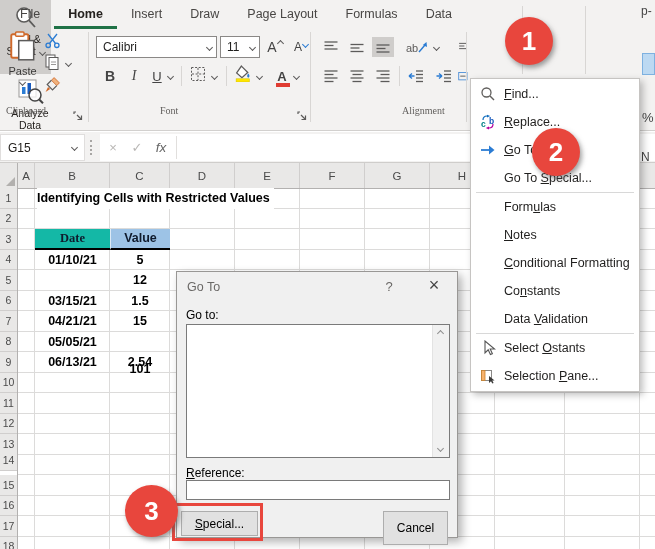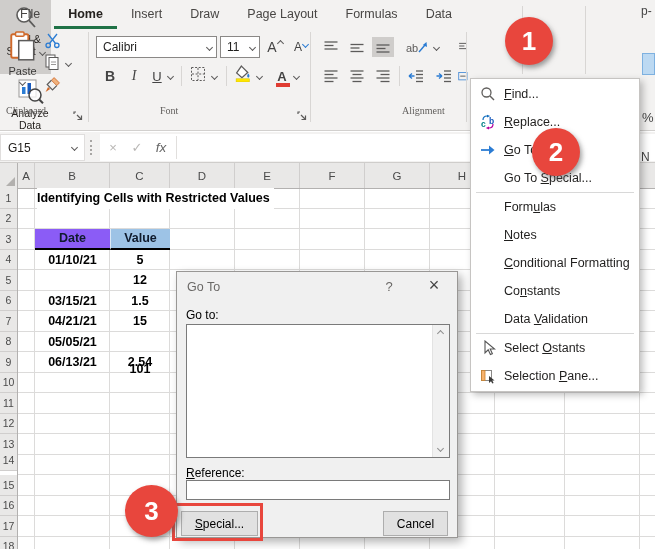--- a/index.html
+++ b/index.html
@@ -54,21 +54,21 @@
   #dlg-close{position:absolute;right:10px;top:3px;color:#444;font-size:18px;width:26px;text-align:center;}
   #dlg-goto-label{position:absolute;left:9px;top:36px;}
   #dlg-list{position:absolute;left:9px;top:52px;width:264px;height:134px;background:#fff;border:1px solid #7a7a7a;}
   #dlg-scroll{position:absolute;right:0;top:0;bottom:0;width:17px;background:#f1f1f1;border-left:1px solid #e3e3e3;}
   #dlg-scroll .chev{position:absolute;left:5px;border-color:#8f8f8f;}
   #dlg-ref-label{position:absolute;left:9px;top:194px;}
   #dlg-ref-input{position:absolute;left:9px;top:208px;width:264px;height:20px;background:#fff;border:1px solid #7a7a7a;font-size:12px;padding:0 4px;}
   .dlg-btn{position:absolute;background:#e1e1e1;border:1px solid #adadad;font-size:12px;color:#000;display:flex;align-items:center;justify-content:center;}
   #btn-special{left:4px;top:239px;width:77px;height:25px;}
   #btn-ok{left:122px;top:237px;width:65px;height:28px;border:2px solid var(--okblue,#0078d4);}
-  #btn-cancel{left:206px;top:239px;width:65px;height:25px;}
+  #btn-cancel{left:206px;top:239px;width:65px;height:34px;}
   .acc{text-decoration:underline;}
   
   #fs-menu{position:absolute;left:470px;top:78px;width:170px;background:#fff;border:1px solid #c6c4c2;box-shadow:3px 3px 7px rgba(0,0,0,.25);z-index:40;padding:1px 0;}
   .menu-item{height:28px;display:flex;align-items:center;font-size:12.5px;color:#201f1e;}
   .mi-icon{width:33px;display:flex;align-items:center;justify-content:center;flex:0 0 33px;}
   .menu-sep{height:1px;background:#d8d8d8;margin:0 5px;}
   
   .badge{position:absolute;border-radius:50%;background:var(--red,#e8463d);color:#fff;font-weight:700;font-size:26px;display:flex;align-items:center;justify-content:center;z-index:46;box-shadow:2px 3px 5px rgba(80,80,80,.55);}
   #badge-1{left:505px;top:17px;width:48px;height:48px;}
   #badge-2{left:532px;top:128px;width:48px;height:48px;}
@@ -377,21 +377,21 @@
       <div class="hline" style="top: 311px; width: 638px;"></div>
       <div class="rowhdr" style="top: 312px; height: 20.5px;">15</div>
       <div class="hline" style="top: 331.5px; width: 638px;"></div>
       <div class="rowhdr" style="top: 332.5px; height: 20.5px;">16</div>
       <div class="hline" style="top: 352px; width: 638px;"></div>
       <div class="rowhdr" style="top: 353px; height: 20.5px;">17</div>
       <div class="hline" style="top: 372.5px; width: 638px;"></div>
       <div class="rowhdr" style="top: 373.5px; height: 20.5px;">18</div>
       <div style="position: absolute; left: 17px; top: 25px; width: 1px; height: 361px; background: rgb(179, 177, 176);"></div>
       <div id="sheet-title" style="position: absolute; left: 37px; top: 25px; height: 20.5px; font-weight: 700; font-size: 12.5px; display: flex; align-items: center; white-space: nowrap; background: rgb(255, 255, 255); padding-right: 4px;">Identifying Cells with Restricted Values</div>
-      <div class="thdr" style="left: 35px; top: 66px; width: 75px; height: 20.5px; background: #8b5cf6;">Date</div>
+      <div class="thdr" style="left: 35px; top: 66px; width: 75px; height: 20.5px; background: #14b8a6; font-family: Liberation Serif, serif;">Date</div>
       <div class="thdr" style="left: 110px; top: 66px; width: 60px; height: 20.5px; background: rgb(157, 195, 230); border-left: 1px solid rgba(255, 255, 255, 0.65);">Value</div>
       <div class="cell" style="left: 35px; top: 86.5px; width: 75px; height: 20.5px;">01/10/21</div>
       <div class="cell" style="left: 110px; top: 86.5px; width: 60px; height: 20.5px;">5</div>
       <div class="cell" style="left: 110px; top: 107px; width: 60px; height: 20.5px;">12</div>
       <div class="cell" style="left: 35px; top: 127.5px; width: 75px; height: 20.5px;">03/15/21</div>
       <div class="cell" style="left: 110px; top: 127.5px; width: 60px; height: 20.5px;">1.5</div>
       <div class="cell" style="left: 35px; top: 148px; width: 75px; height: 20.5px;">04/21/21</div>
       <div class="cell" style="left: 110px; top: 148px; width: 60px; height: 20.5px;">15</div>
       <div class="cell" style="left: 35px; top: 168.5px; width: 75px; height: 20.5px;">05/05/21</div>
       <div class="cell" style="left: 110px; top: 168.5px; width: 60px; height: 20.5px; margin-top: 27px;">101</div>

